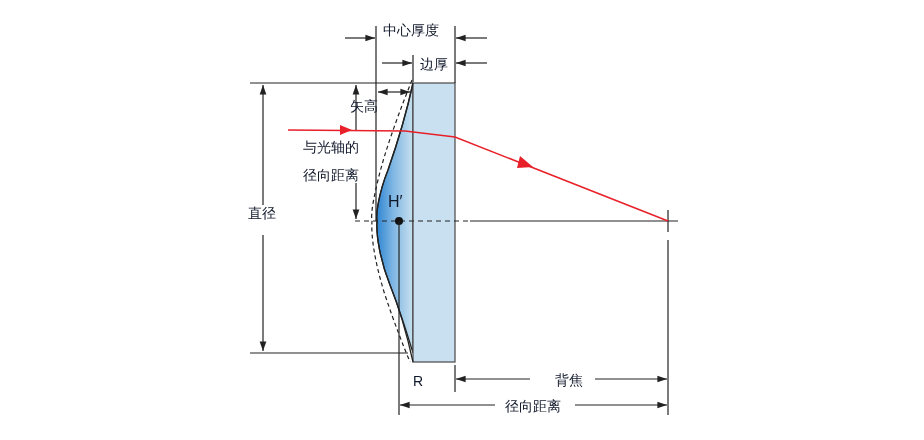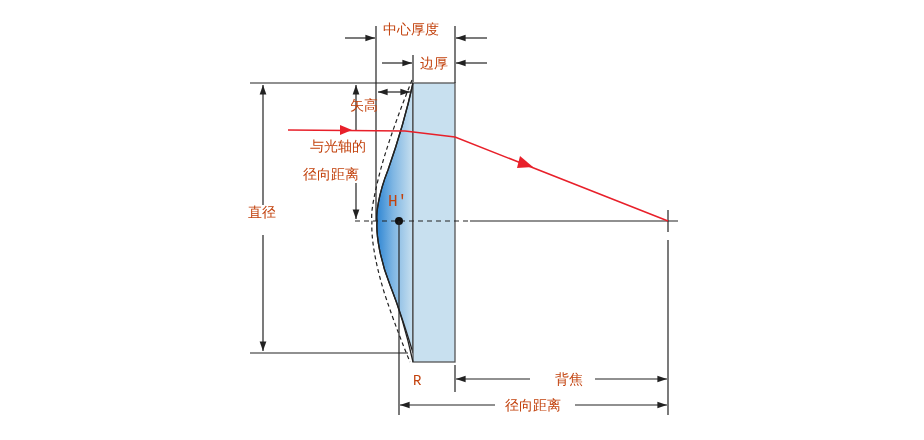--- a/index.html
+++ b/index.html
@@ -1,21 +1,21 @@
 <!DOCTYPE html>
 <html><head>
 <meta charset="utf-8">
 <style>
   html, body { margin: 0; padding: 0; background: #ffffff; }
   body { width: 924px; height: 440px; position: relative; overflow: hidden;
          font-family: "DejaVu Sans", sans-serif; }
   svg { position: absolute; left: 0; top: 0; }
-  .lbl { position: absolute; font-size: 14px; color: #c2410c; white-space: nowrap;
+  .lbl { position: absolute; font-size: 14px; color: #0f172a; white-space: nowrap;
          line-height: 16px; background: #ffffff; padding: 0 2px;
-         font-family: Liberation Mono, monospace; }
+         font-family: Liberation Sans, sans-serif; }
   .lbl.nobg { background: transparent; }
   .hlabel { font-size: 16px; }
 </style>
 </head>
 <body>
 
 <svg width="924" height="440" viewBox="0 0 924 440">
   <defs>
     <marker id="arr" viewBox="0 0 10 10" refX="10" refY="5" markerWidth="8" markerHeight="8" orient="auto-start-reverse">
       <path d="M0,1.5 L10,5 L0,8.5 z" fill="#222222"></path>
@@ -76,19 +76,19 @@
   <g>
     <polyline points="288,130 405,131 455,137 668,221" fill="none" stroke="#e8202a" stroke-width="1.5"></polyline>
     <path d="M340,125 L352,130 L340,135 z" fill="#e8202a"></path>
     <path d="M520,156 L533,167 L517,168 z" fill="#e8202a"></path>
   </g>
 </svg>
 
 <div class="lbl" style="left:381px; top:22px;">中心厚度</div>
 <div class="lbl" style="left:418px; top:56px;">边厚</div>
 <div class="lbl nobg" style="left:348px; top:98px;">矢高</div>
-<div class="lbl" style="left:308px; top:139px;">与光轴的</div>
+<div class="lbl" style="left:301px; top:139px;">与光轴的</div>
 <div class="lbl" style="left:301px; top:167px;">径向距离</div>
 <div class="lbl" style="left:246px; top:205px;">直径</div>
 <div class="lbl nobg hlabel" style="left:386px; top:194px;">H′</div>
 <div class="lbl nobg" style="left:411px; top:373px;">R</div>
 <div class="lbl" style="left:541px; top:372px;margin-left:12px;">背焦</div>
 <div class="lbl" style="left:503px; top:398px;">径向距离</div>
 
 </body></html>

